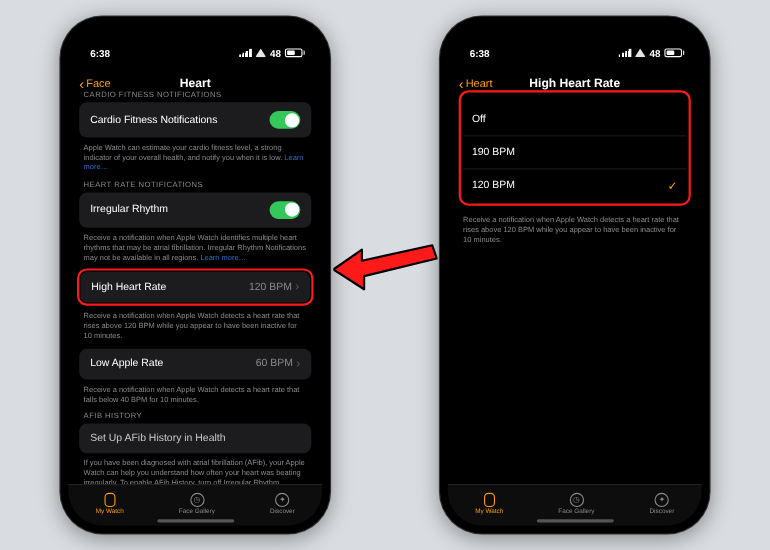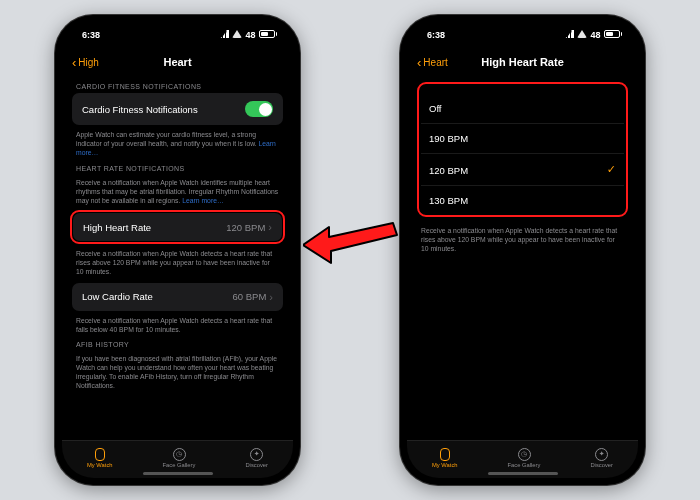--- a/index.html
+++ b/index.html
@@ -30,21 +30,21 @@
     color: #fff;
     font-size: 8.5px;
   }
   .notch {
     position: absolute; top: 0; left: 50%; transform: translateX(-50%);
     width: 96px; height: 18px; background: #000; border-radius: 0 0 12px 12px;
     z-index: 10;
   }
   .status-bar {
     height: 26px; display: flex; justify-content: space-between; align-items: center;
-    padding: 0 16px 0 20px; font-size: 9px; font-weight: 600;
+    padding: 0 16px 0 20px; font-size: 9px; font-weight: 600; margin-top: 14px;
   }
   .status-right { display: flex; align-items: flex-start; gap: 3px; }
   .sig    { display:inline-block; width:12px; height:8px; background:
             linear-gradient(to right,#fff 0 2px,transparent 2px 3px,#fff 3px 5px,transparent 5px 6px,#fff 6px 8px,transparent 8px 9px,#fff 9px 12px);
             clip-path: polygon(0 70%,25% 70%,25% 50%,50% 50%,50% 30%,75% 30%,75% 0,100% 0,100% 100%,0 100%); }
   .wifi   { width:0;height:0;border-left:5px solid transparent;border-right:5px solid transparent;border-bottom:8px solid #fff;border-radius:2px; opacity:.9;}
   .batt   { display:inline-flex;align-items:center;gap:1px;}
   .batt-body{ width:16px;height:8px;border:1px solid #fff;border-radius:2px;position:relative;}
   .batt-body::after{content:"";position:absolute;left:1px;top:1px;bottom:1px;width:7px;background:#fff;border-radius:1px;}
   .batt-tip{ width:1.5px;height:4px;background:#fff;border-radius:0 1px 1px 0;}
@@ -94,21 +94,21 @@
   .tab { display:flex; flex-direction:column; align-items:center; gap:1px; font-size:5.8px; color:#8a8a8e; }
   .tab.active { color:#ff9f0a; }
   .tab-icon { width:13px; height:13px; border:1.2px solid currentColor; border-radius:50%; display:flex;align-items:center;justify-content:center;font-size:7px;}
   .tab-icon.watch { border-radius:4px; width:10px; height:13px; border-width:1.5px;}
   .home-ind { position:absolute; bottom:3px; left:50%; transform:translateX(-50%);
     width:70px; height:3px; background:#555; border-radius:2px; }
 
   
   .options { margin-top:10px; }
   .opt-row {
-    display:flex; justify-content:space-between; align-items:flex-end;
+    display:flex; justify-content:space-between; align-items:flex-start;
     padding:9px 8px; font-size:9.5px; border-bottom:1px solid #1a1a1a;
   }
   .opt-row:last-child { border-bottom:none; }
   .check { color:#ff9f0a; font-size:11px; }
   .right .highlight-box { margin:6px 0 4px; padding:0 2px; }
   .right .desc.under { margin-top:6px; }
 
   
   .arrow {
     position:absolute; left:303px; top:205px; width:95px; height:70px;
@@ -129,64 +129,71 @@
         <span>48</span>
         <span class="batt">
             <span class="batt-body"></span>
             <span class="batt-tip"></span>
           </span>
       </span>
     </div>
     <div class="nav-bar">
       <div class="nav-back">
         <span class="chev">‹</span>
-        <span>High</span>
+        <span>Face</span>
       </div>
       <span>Heart</span>
     </div>
 
     <div class="content">
       <div class="section-header">CARDIO FITNESS NOTIFICATIONS</div>
       <div class="row">
         <span>Cardio Fitness Notifications</span>
         <span class="toggle"></span>
       </div>
       <div class="desc">
         <span>Apple Watch can estimate your cardio fitness level, a strong indicator of your overall health, and notify you when it is low.</span>
         <span class="link">Learn more…</span>
       </div>
 
       <div class="section-header">HEART RATE NOTIFICATIONS</div>
+      <div class="row">
+        <span>Irregular Rhythm</span>
+        <span class="toggle"></span>
+      </div>
       <div class="desc">
         <span>Receive a notification when Apple Watch identifies multiple heart rhythms that may be atrial fibrillation. Irregular Rhythm Notifications may not be available in all regions.</span>
         <span class="link">Learn more…</span>
       </div>
 
       <div class="highlight-box">
         <div class="row">
           <span>High Heart Rate</span>
           <span class="value">
             <span>120 BPM</span>
             <span class="chev-r">›</span>
           </span>
         </div>
       </div>
       <div class="desc">Receive a notification when Apple Watch detects a heart rate that rises above 120 BPM while you appear to have been inactive for 10 minutes.</div>
 
       <div style="height:6px"></div>
       <div class="row">
-        <span>Low Cardio Rate</span>
+        <span>Low Apple Rate</span>
         <span class="value">
           <span>60 BPM</span>
           <span class="chev-r">›</span>
         </span>
       </div>
       <div class="desc">Receive a notification when Apple Watch detects a heart rate that falls below 40 BPM for 10 minutes.</div>
 
       <div class="section-header">AFIB HISTORY</div>
+      <div class="row">
+        <span style="color:#c9c9cd">Set Up AFib History in Health</span>
+      </div>
       <div class="desc">
         <span>If you have been diagnosed with atrial fibrillation (AFib), your Apple Watch can help you understand how often your heart was beating irregularly. To enable AFib History, turn off Irregular Rhythm Notifications.</span>
         
       </div>
     </div>
 
     <div class="tab-bar">
       <div class="tab active">
         <span class="tab-icon watch"></span>
         <span>My Watch</span>
@@ -233,23 +240,20 @@
             <div class="opt-row">
               <span>Off</span>
             </div>
             <div class="opt-row">
               <span>190 BPM</span>
             </div>
             <div class="opt-row">
               <span>120 BPM</span>
               <span class="check">✓</span>
             </div>
-            <div class="opt-row">
-              <span>130 BPM</span>
-            </div>
           </div>
       </div>
       <div class="desc under">Receive a notification when Apple Watch detects a heart rate that rises above 120 BPM while you appear to have been inactive for 10 minutes.</div>
     </div>
 
     <div class="tab-bar">
       <div class="tab active">
         <span class="tab-icon watch"></span>
         <span>My Watch</span>
       </div>

